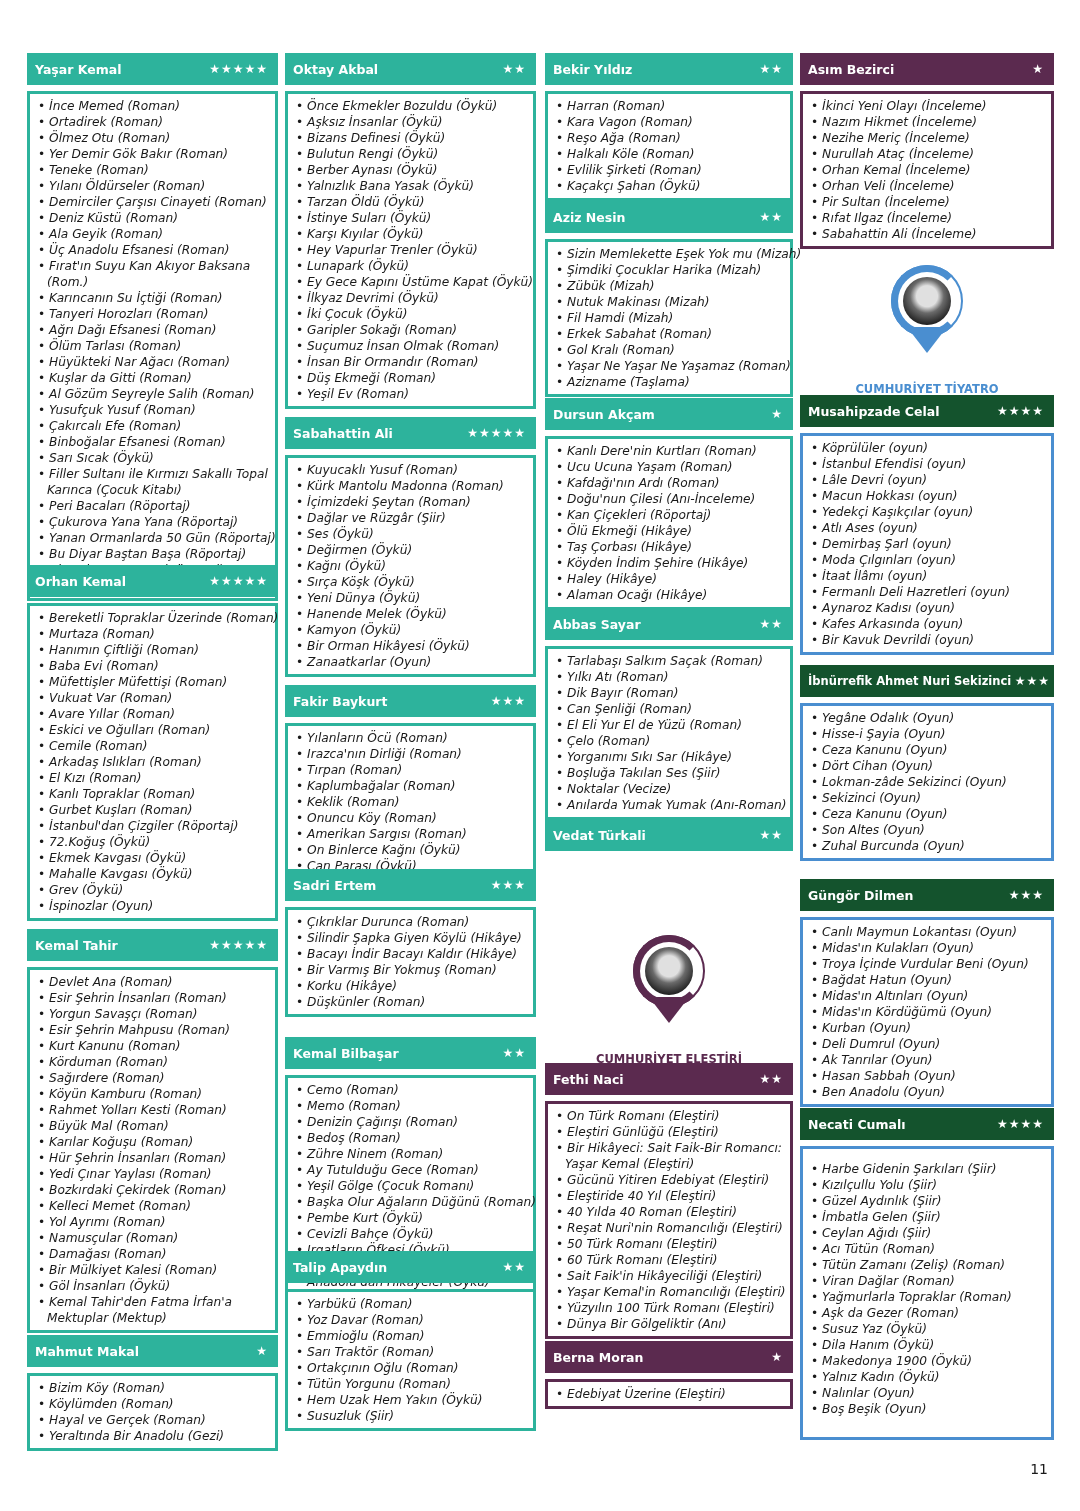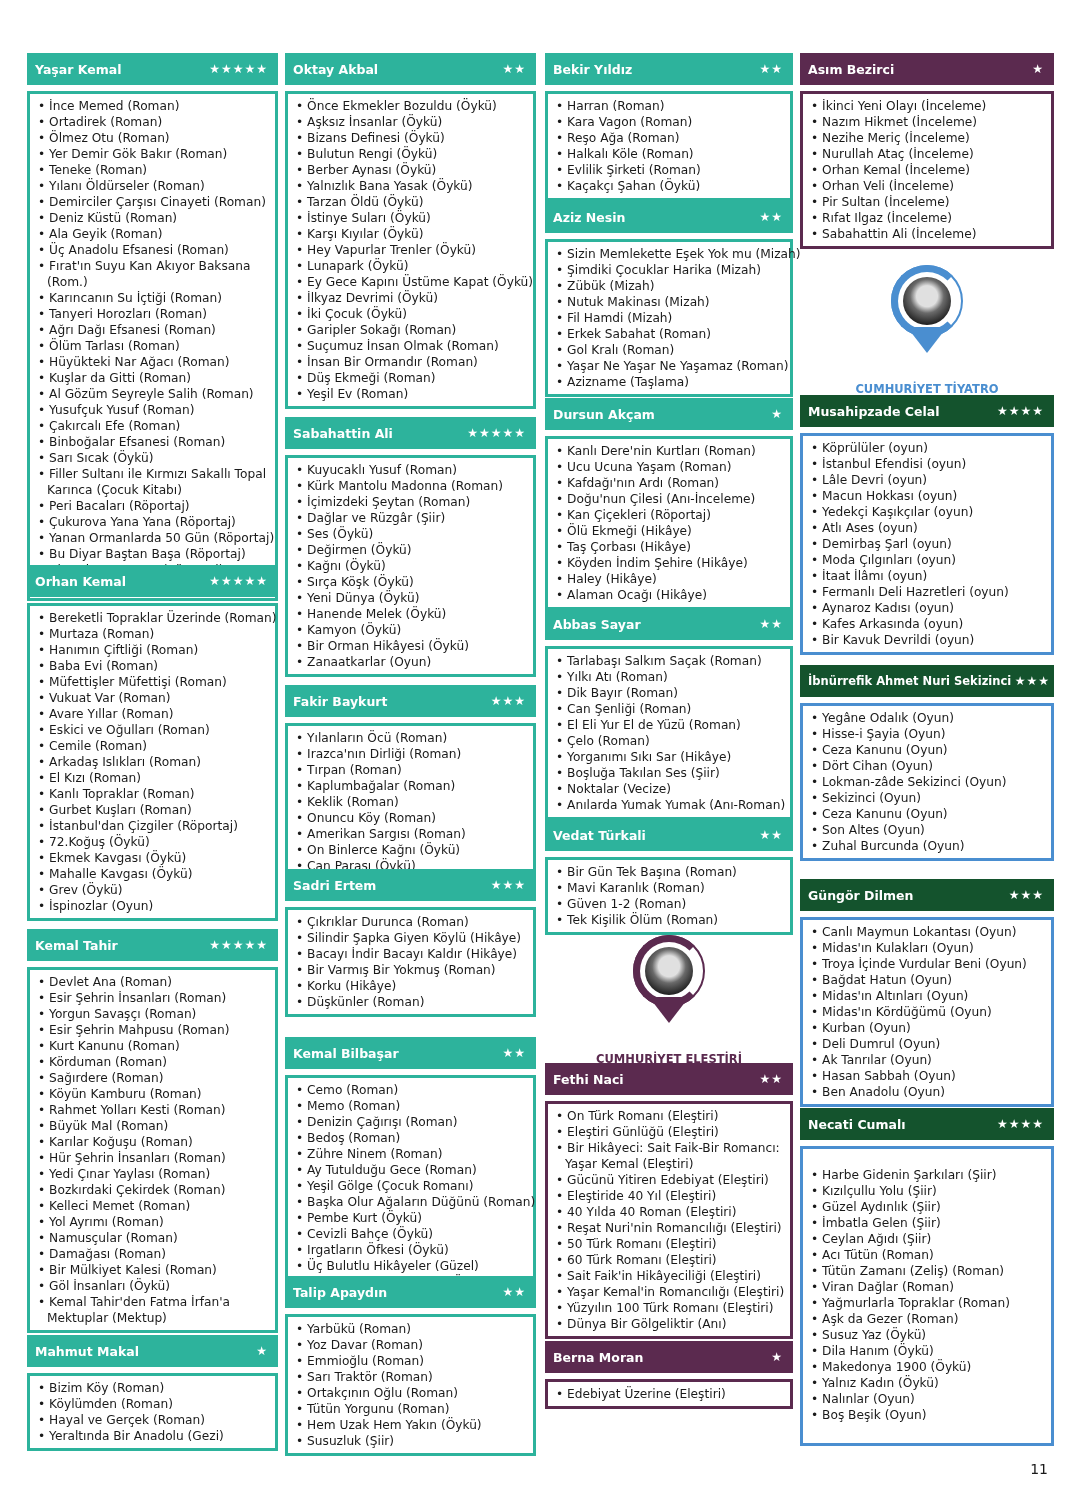--- a/index.html
+++ b/index.html
@@ -13,21 +13,21 @@
     .sect { position: absolute; left: 0; right: 0; }
     .hdr { height: 32px; display: flex; align-items: center; justify-content: space-between; padding: 0 10px 0 8px; color: #fff; font-weight: bold; font-size: 12.5px; }
     .hdr .stars { font-size: 12px; letter-spacing: 1px; }
     .teal .hdr { background: #2db39c; }
     .teal .box { border-color: #2db39c; }
     .purple .hdr { background: #5b2a4f; }
     .purple .box { border-color: #5b2a4f; }
     .blue .hdr { background: #14532d; }
     .blue .box { border-color: #4a8ed0; }
     .box { margin-top: 6px; border: 3px solid #2db39c; background: #fff; padding: 4px 6px 4px 8px; }
-    .box ul { list-style: none; }
+    .box ul { list-style: none; font-style: italic; }
     .box li { font-size: 12.2px; line-height: 16px; padding-left: 9px; text-indent: -9px; white-space: nowrap; }
     .box li.wrap { white-space: normal; }
     .box li::before { content: "• "; }
     .badge { position: absolute; left: 0; right: 0; text-align: center; }
     .pin { width: 80px; height: 100px; margin: 0 auto; position: relative; }
     .ring { position: absolute; left: 4px; top: 0; width: 72px; height: 72px; border-radius: 50%; border: 7px solid; border-right-color: transparent !important; }
     .ring2 { position: absolute; left: 4px; top: 0; width: 72px; height: 72px; border-radius: 50%; border: 2px solid; }
     .face { position: absolute; left: 16px; top: 12px; width: 48px; height: 48px; border-radius: 50%; background: radial-gradient(circle at 50% 40%, #e0e0e0 0 28%, #6a6a6a 45%, #222 75%); }
     .tip { position: absolute; left: 20px; top: 62px; width: 0; height: 0; border-left: 20px solid transparent; border-right: 20px solid transparent; border-top: 26px solid; }
     .badge-label { font-weight: bold; font-size: 11.5px; margin-top: 17px; }
@@ -262,21 +262,21 @@
           <li>Yeşil Gölge (Çocuk Romanı)</li>
           <li>Başka Olur Ağaların Düğünü (Roman)</li>
           <li>Pembe Kurt (Öykü)</li>
           <li>Cevizli Bahçe (Öykü)</li>
           <li>Irgatların Öfkesi (Öykü)</li>
           <li>Üç Bulutlu Hikâyeler (Güzel)</li>
           <li>Anadolu'dan Hikâyeler (Öykü)</li>
         </ul>
       </div>
   </div>
-  <div class="sect teal" style="top:1223px">
+  <div class="sect teal" style="top:1198px">
     <div class="hdr">
         <span>Talip Apaydın</span>
         <span class="stars">★★</span>
       </div>
     <div class="box">
         <ul>
           <li>Yarbükü (Roman)</li>
           <li>Yoz Davar (Roman)</li>
           <li>Emmioğlu (Roman)</li>
           <li>Sarı Traktör (Roman)</li>
@@ -362,28 +362,20 @@
           <li>Boşluğa Takılan Ses (Şiir)</li>
           <li>Noktalar (Vecize)</li>
           <li>Anılarda Yumak Yumak (Anı-Roman)</li>
         </ul>
       </div>
   </div>
   <div class="sect teal" style="top:766px">
     <div class="hdr">
         <span>Vedat Türkali</span>
         <span class="stars">★★</span>
-      </div>
-    <div class="box">
-        <ul>
-          <li>Bir Gün Tek Başına (Roman)</li>
-          <li>Mavi Karanlık (Roman)</li>
-          <li>Güven 1-2 (Roman)</li>
-          <li>Tek Kişilik Ölüm (Roman)</li>
-        </ul>
       </div>
   </div>
   <div class="badge purple-badge" style="top:882px">
     <div class="pin">
         <div class="ring2"></div>
         <div class="ring"></div>
         <div class="face"></div>
         <div class="tip"></div>
       </div>
     <div class="badge-label">CUMHURİYET ELEŞTİRİ</div>
@@ -514,21 +506,21 @@
           <li>Hasan Sabbah (Oyun)</li>
           <li>Ben Anadolu (Oyun)</li>
         </ul>
       </div>
   </div>
   <div class="sect blue" style="top:1055px">
     <div class="hdr">
         <span>Necati Cumalı</span>
         <span class="stars">★★★★</span>
       </div>
-    <div class="box" style="padding-top:18px;padding-bottom:20px">
+    <div class="box" style="padding-top:12px;padding-bottom:20px">
         <ul>
           <li>Harbe Gidenin Şarkıları (Şiir)</li>
           <li>Kızılçullu Yolu (Şiir)</li>
           <li>Güzel Aydınlık (Şiir)</li>
           <li>İmbatla Gelen (Şiir)</li>
           <li>Ceylan Ağıdı (Şiir)</li>
           <li>Acı Tütün (Roman)</li>
           <li>Tütün Zamanı (Zeliş) (Roman)</li>
           <li>Viran Dağlar (Roman)</li>
           <li>Yağmurlarla Topraklar (Roman)</li>

